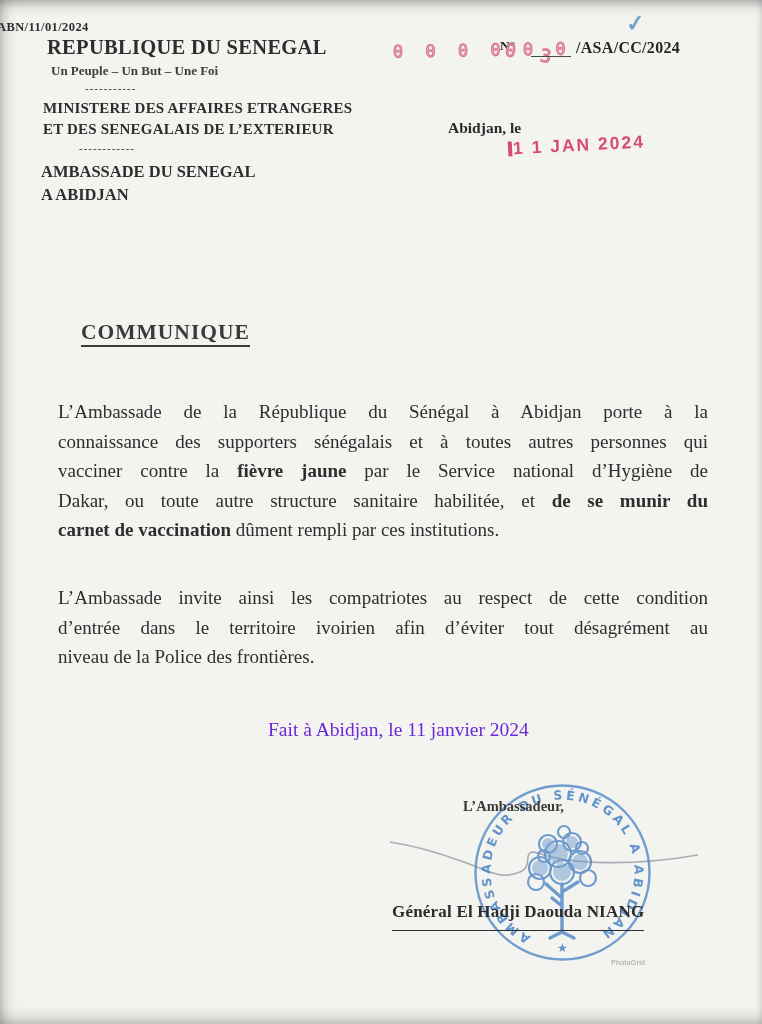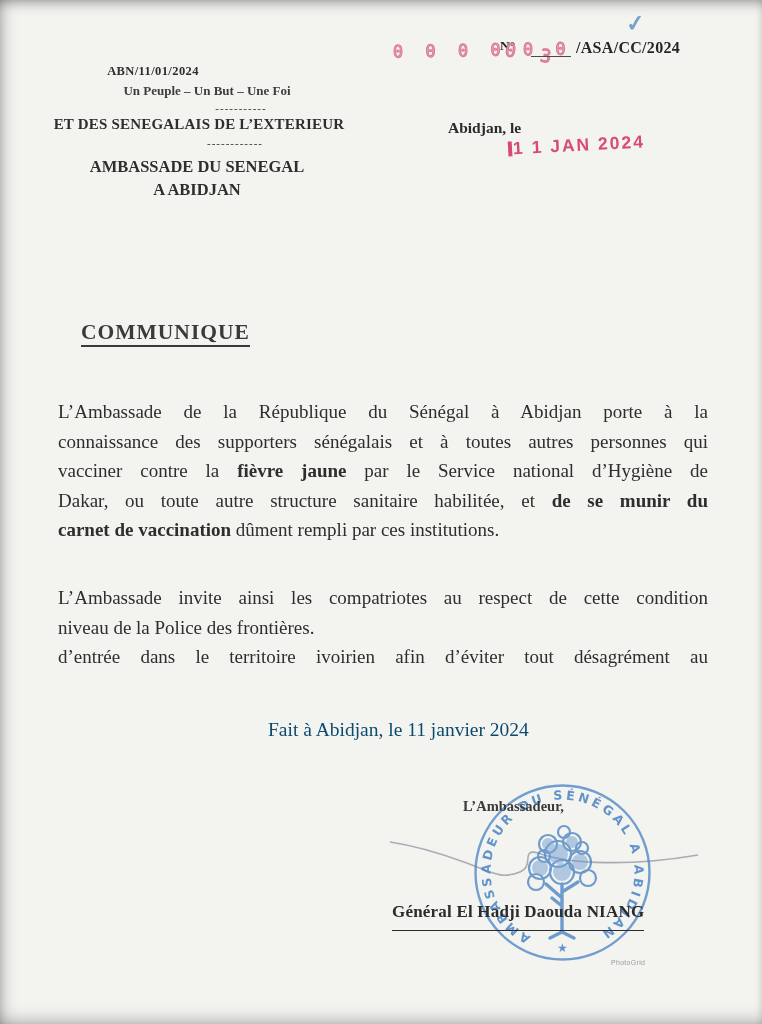--- a/index.html
+++ b/index.html
@@ -6,21 +6,21 @@
   .page{position:relative;width:762px;height:1024px;background:#f3f3f0;
         font-family:"Liberation Serif", serif;color:#2f2f2f;overflow:hidden;}
   .page::before{content:"";position:absolute;inset:0;pointer-events:none;z-index:50;
         box-shadow:inset 0 10px 14px -9px rgba(50,50,50,.55),
                    inset 12px 0 16px -11px rgba(50,50,50,.38),
                    inset -6px 0 10px -8px rgba(60,60,60,.18),
                    inset 0 -14px 18px -13px rgba(50,50,50,.4);}
   .abs{position:absolute;}
 
   
-  .letterhead{left:55px;top:20px;width:312px;text-align:center;font-weight:bold;color:#2e2e2e;margin-top:44px;}
+  .letterhead{left:55px;top:20px;width:312px;font-weight:bold;color:#2e2e2e;}
   .lh-ref{font-size:12.5px;letter-spacing:.4px;transform:translateX(-58px);}
   .lh-country{font-size:20.5px;letter-spacing:.3px;margin-top:1px;transform:translateX(-8px);}
   .lh-motto{font-size:13px;color:#3d3d3d;margin-top:4px;transform:translateX(-4px);}
   .lh-sep{font-size:11px;letter-spacing:1px;color:#4a4a4a;margin-top:3px;}
   .lh-sep1{transform:translateX(30px);}
   .lh-sep2{transform:translateX(24px);margin-top:2px;}
   .lh-min{font-size:15px;letter-spacing:.2px;margin-top:4px;line-height:21px;transform:translateX(-12px);}
   .lh-amb{font-size:16.5px;margin-top:6px;line-height:23px;transform:translateX(-14px);font-family:Liberation Serif, serif;}
 
   
@@ -49,38 +49,40 @@
   .title span{border-bottom:2px solid #3a3a3a;padding-bottom:1px;}
 
   
   .body-block{left:58px;width:650px;font-size:19px;color:#2e2e2e;}
   .p1{top:397px;} .p2{top:583px;}
   .tline{line-height:29.5px;text-align:justify;text-align-last:justify;white-space:nowrap;}
   .tline.tlast{text-align-last:left;}
   .tline .b{font-weight:bold;}
 
   
-  .fait{left:268px;top:719px;font-size:19.5px;color:#0c4a6e;}
+  .fait{left:268px;top:719px;font-size:19.5px;color:#6d28d9;}
   .sig-title{left:463px;top:798px;font-size:14.5px;font-weight:bold;color:#3a3a3a;z-index:5;}
   .sig-name{left:392px;top:902px;font-size:17px;font-weight:bold;color:#2b2b2b;z-index:6;
         border-bottom:1.8px solid #2b2b2b;padding-bottom:8px;letter-spacing:.2px;}
   .seal{left:470px;top:780px;z-index:4;opacity:.88;}
   .signature-svg{left:372px;top:826px;z-index:3;}
   .watermark{left:611px;top:959px;font-family:"Liberation Sans",sans-serif;
         font-size:7px;color:#9b9b9b;letter-spacing:.3px;}
 </style>
 </head>
 <body>
 
 <div class="page">
 
   <div class="abs letterhead">
     <div class="lh-ref">ABN/11/01/2024</div>
+    <div class="lh-country">REPUBLIQUE DU SENEGAL</div>
     <div class="lh-motto">Un Peuple – Un But – Une Foi</div>
     <div class="lh-sep lh-sep1">-----------</div>
+    <div class="lh-min">MINISTERE DES AFFAIRES ETRANGERES</div>
     <div class="lh-min" style="margin-top:0;">ET DES SENEGALAIS DE L’EXTERIEUR</div>
     <div class="lh-sep lh-sep2">------------</div>
     <div class="lh-amb">AMBASSADE DU SENEGAL</div>
     <div class="lh-amb" style="margin-top:0;">A ABIDJAN</div>
   </div>
 
   <div class="abs serial-stamp">0 0 0 0 0 0</div>
   <div class="abs num-label">N°</div>
   <div class="abs serial-overlap">0 3</div>
   <div class="abs num-rule"></div>
@@ -94,22 +96,22 @@
 
   <div class="abs body-block p1">
       <div class="tline"><span>L’Ambassade de la République du Sénégal à Abidjan porte à la</span></div>
       <div class="tline"><span>connaissance des supporters sénégalais et à toutes autres personnes qui</span></div>
       <div class="tline"><span>vacciner contre la </span><span class="b">fièvre jaune</span><span> par le Service national d’Hygiène de</span></div>
       <div class="tline"><span>Dakar, ou toute autre structure sanitaire habilitée, et </span><span class="b">de se munir du</span></div>
       <div class="tline tlast"><span class="b">carnet de vaccination</span><span> dûment rempli par ces institutions.</span></div>
     </div>
   <div class="abs body-block p2">
       <div class="tline"><span>L’Ambassade invite ainsi les compatriotes au respect de cette condition</span></div>
+      <div class="tline"><span>d’entrée dans le territoire ivoirien afin d’éviter tout désagrément au</span></div>
       <div class="tline tlast"><span>niveau de la Police des frontières.</span></div>
-      <div class="tline"><span>d’entrée dans le territoire ivoirien afin d’éviter tout désagrément au</span></div>
     </div>
 
   <div class="abs fait">Fait à Abidjan, le 11 janvier 2024</div>
   <div class="abs sig-title">L’Ambassadeur,</div>
 
   <svg class="abs signature-svg" width="340" height="58" viewBox="0 0 340 58">
     <path d="M 18,16 C 45,20 70,28 92,36 C 120,46 128,54 148,46 C 163,40 148,22 166,27 C 198,39 262,40 326,29" fill="none" stroke="#9aa1a8" stroke-width="1.6" opacity="0.85"></path>
   </svg>
 
   <svg class="abs seal" width="185" height="185" viewBox="0 0 185 185">

